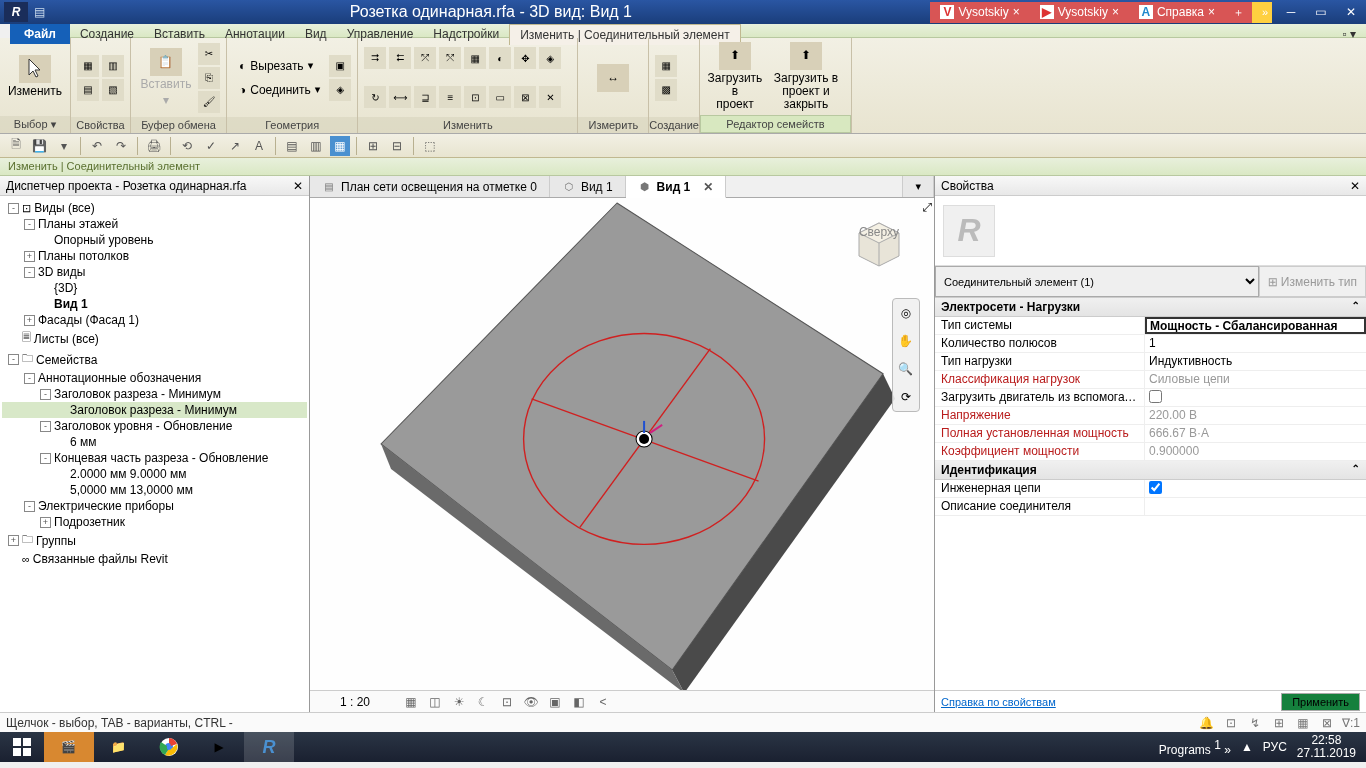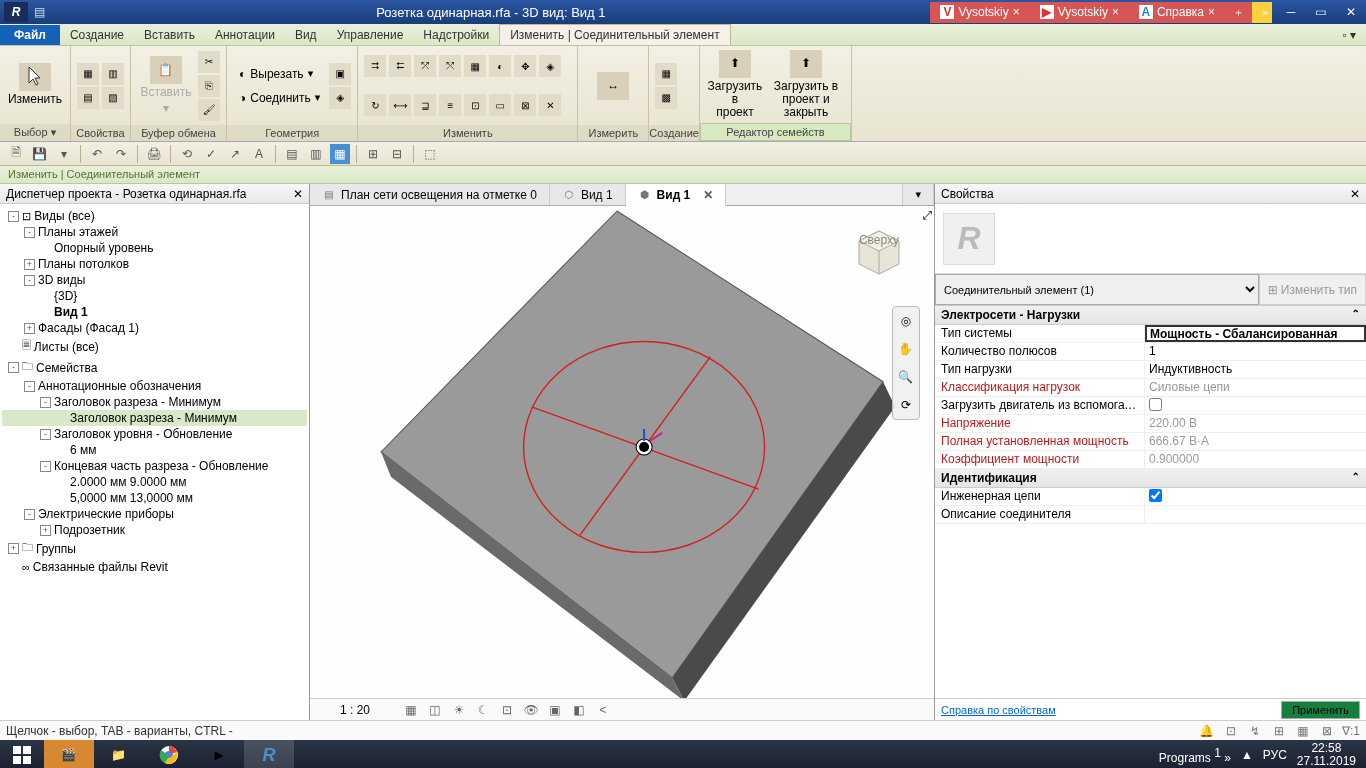--- a/index.html
+++ b/index.html
@@ -1,29 +1,29 @@
 <!DOCTYPE html>
 <html><head>
 <meta charset="utf-8">
 <style>
 * { margin: 0; padding: 0; box-sizing: border-box; font-family: "Segoe UI", Tahoma, sans-serif; font-size: 12px; }
 body { background: #f0f0f0; width: 1366px; height: 768px; overflow: hidden; position: relative; }
 
 
 .titlebar { height: 24px; background: linear-gradient(to bottom, #2a56a3, #1a3d7a); display: flex; align-items: center; color: #fff; padding: 0 4px; }
 .titlebar .logo { width: 24px; height: 20px; background: #1a2d5a; margin-right: 6px; display: flex; align-items: center; justify-content: center; font-style: italic; font-weight: bold; }
-.titlebar .title-text { flex: 1; text-align: center; font-size: 13px; }
+.titlebar .title-text { flex: 1; text-align: center; font-size: 16px; }
 .titlebar .browser-tabs { display: flex; gap: 0; }
 .titlebar .btab { background: #d85555; padding: 3px 10px; display: flex; align-items: center; gap: 4px; font-size: 11px; }
 .titlebar .btab.plus { background: #d85555; padding: 3px 8px; }
 .titlebar .winbtns { display: flex; gap: 8px; margin-left: 8px; }
 .titlebar .winbtn { width: 22px; text-align: center; }
 
 
-.menubar { height: 22px; background: linear-gradient(to bottom, #e8f0dc, #dae8c4); border-bottom: 1px solid #b8c8a0; display: flex; align-items: center; }
+.menubar { height: 14px; background: linear-gradient(to bottom, #e8f0dc, #dae8c4); border-bottom: 1px solid #b8c8a0; display: flex; align-items: flex-start; margin-left: 10px; }
 .menubar .mitem { padding: 3px 10px; font-size: 12px; color: #333; display: flex; align-items: center; }
 .menubar .mitem.file { background: #1560b8; color: #fff; font-weight: bold; padding: 3px 14px; }
 .menubar .mitem.active { background: #f5f0e8; border: 1px solid #c0b890; border-bottom: none; }
 .menubar .spacer { flex: 1; }
 
 
 .ribbon { height: 96px; background: linear-gradient(to bottom, #f2f0e4, #e8e4d0); border-bottom: 1px solid #aaa; display: flex; }
 .rpanel { border-right: 1px solid #c8c0a8; display: flex; flex-direction: column; }
 .rpanel-body { flex: 1; display: flex; align-items: center; padding: 2px 6px; gap: 3px; }
 .rpanel-title { text-align: center; font-size: 11px; color: #444; padding: 2px 0; background: rgba(200,195,170,0.3); }

